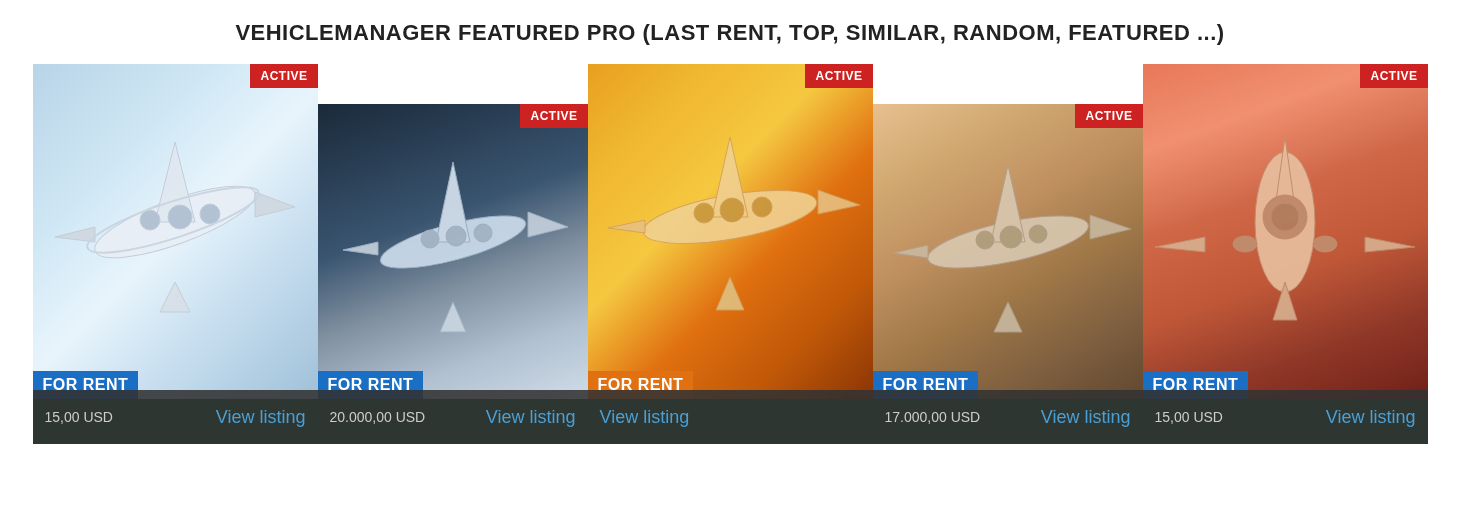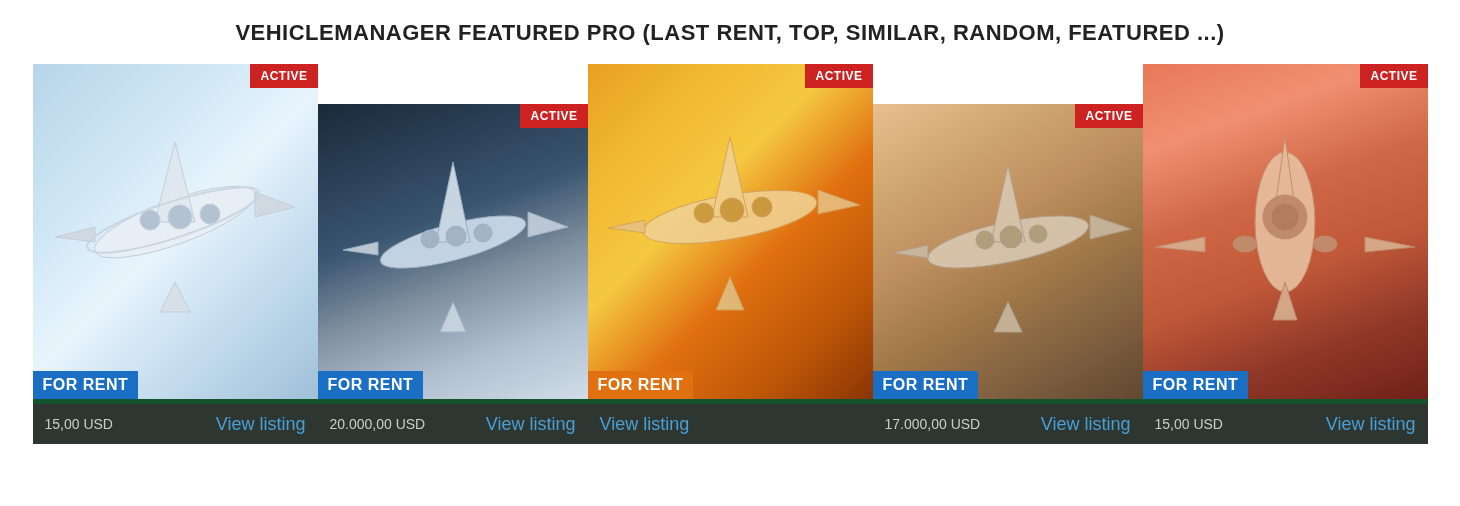--- a/index.html
+++ b/index.html
@@ -75,21 +75,21 @@
       padding: 5px 10px;
       letter-spacing: 0.5px;
       z-index: 10;
     }
     .card-footer {
       position: absolute;
       bottom: 0;
       left: 0;
       right: 0;
       background: rgba(50, 50, 50, 0.88);
-      height: 40px;
+      height: 54px;
       display: flex;
       align-items: center;
       padding: 0 12px;
       z-index: 10;
     }
     .card-price {
       color: #ccc;
       font-size: 14px;
       flex: 1;
     }

